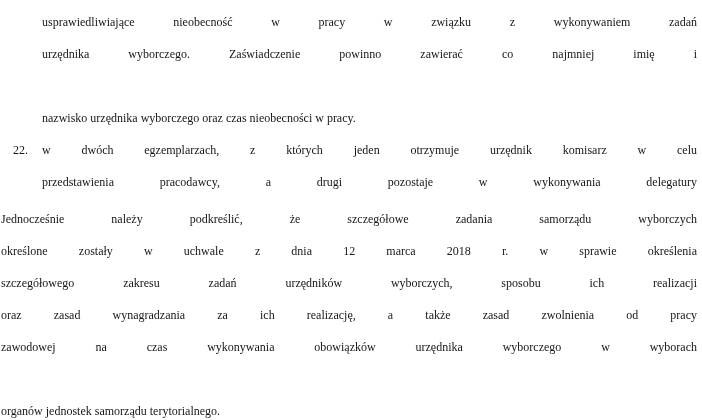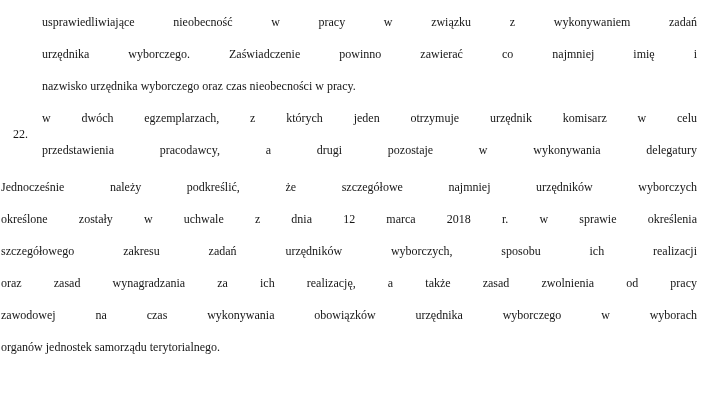--- a/index.html
+++ b/index.html
@@ -30,53 +30,54 @@
     position: relative;
     margin-left: 42px;
   }
   .para-body {
     margin-left: 1px;
     margin-top: 5px;
   }
   .item-number {
     position: absolute;
     left: -29px;
-    top: 16px;
+    top: 0;
     text-align: left;
   }
   .line {
     display: block;
     height: 32px;
     overflow: hidden;
     text-align: justify;
     text-align-last: justify;
     text-justify: inter-word;
     white-space: normal;
   }
   .line.last {
     text-align-last: left;
+    margin-top: 32px;
   }
 </style>
 </head>
 <body>
 
 <div class="page" style="background: rgb(255, 255, 255); color: rgb(22, 22, 22);">
   <div id="content">
       <div class="paragraph para-continuation">
         <div class="line">usprawiedliwiające nieobecność w pracy w związku z wykonywaniem zadań</div>
         <div class="line">urzędnika wyborczego. Zaświadczenie powinno zawierać co najmniej imię i</div>
         <div class="line last">nazwisko urzędnika wyborczego oraz czas nieobecności w pracy.</div>
       </div>
       <div class="paragraph para-numbered">
         <span class="item-number">22.</span>
         <div class="line">w dwóch egzemplarzach, z których jeden otrzymuje urzędnik komisarz w celu</div>
         <div class="line">przedstawienia pracodawcy, a drugi pozostaje w wykonywania delegatury</div>
       </div>
       <div class="paragraph para-body">
-        <div class="line">Jednocześnie należy podkreślić, że szczegółowe najmniej urzędników wyborczych</div>
+        <div class="line">Jednocześnie należy podkreślić, że szczegółowe zadania samorządu wyborczych</div>
         <div class="line">określone zostały w uchwale z dnia 12 marca 2018 r. w sprawie określenia</div>
         <div class="line">szczegółowego zakresu zadań urzędników wyborczych, sposobu ich realizacji</div>
         <div class="line">oraz zasad wynagradzania za ich realizację, a także zasad zwolnienia od pracy</div>
         <div class="line">zawodowej na czas wykonywania obowiązków urzędnika wyborczego w wyborach</div>
         <div class="line last">organów jednostek samorządu terytorialnego.</div>
       </div>
     </div>
 </div>
 
 </body></html>

